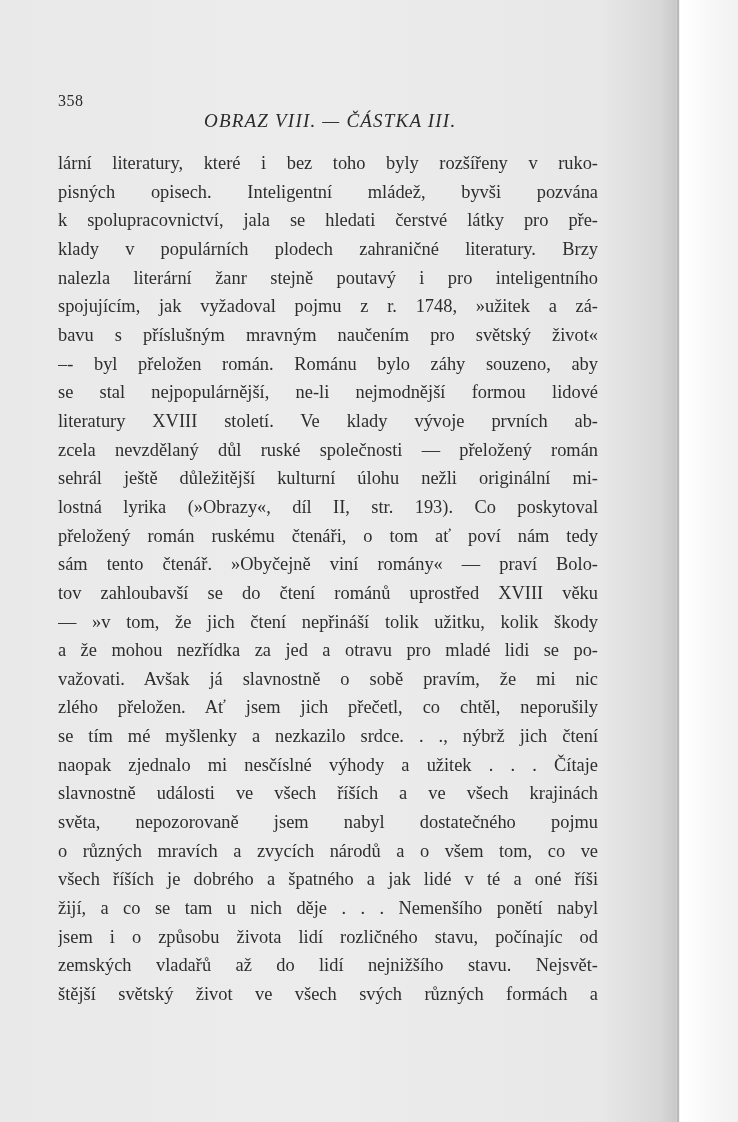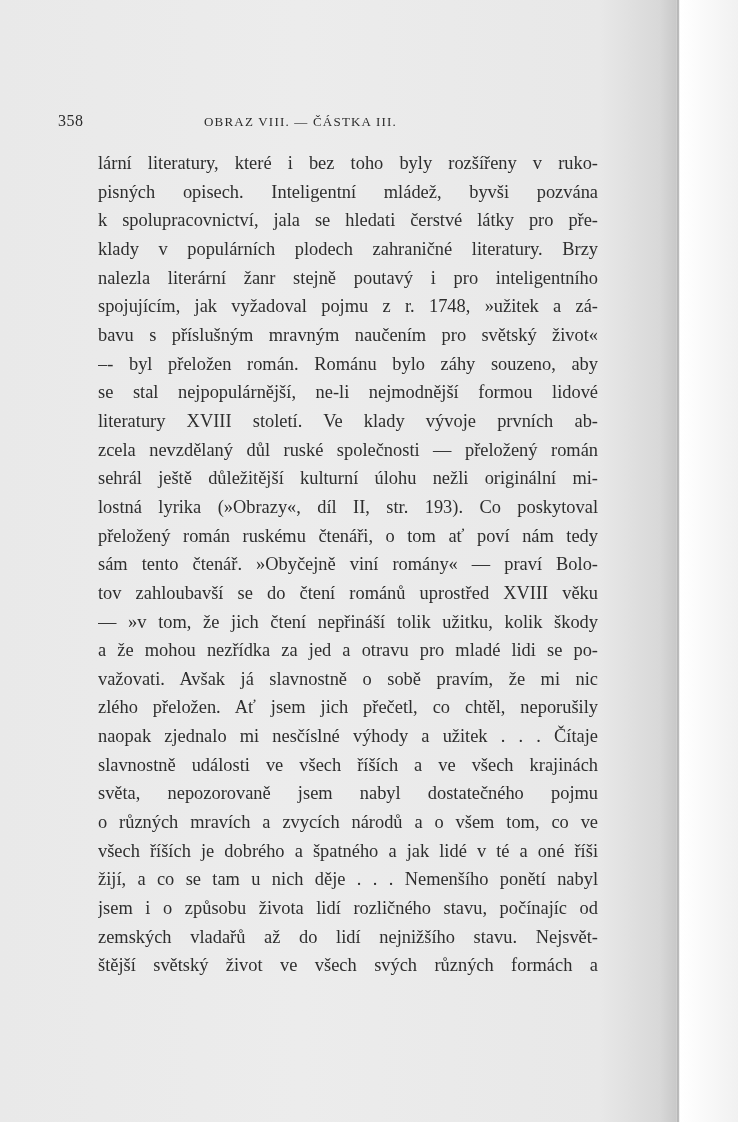--- a/index.html
+++ b/index.html
@@ -35,56 +35,55 @@
       background: linear-gradient(to right, #ffffff, #f1f1f1);
     }
     .running-head {
       position: absolute;
       top: 92px;
       left: 58px;
       width: 540px;
       height: 24px;
       font-family: "Liberation Serif", serif;
       color: #2b2b2b;
-      margin-top: 20px;
     }
     .page-number {
       position: absolute;
       left: 0;
       top: 0;
       font-size: 16px;
       letter-spacing: 0.5px;
     }
     .head-title {
       position: absolute;
       left: 146px;
-      top: 2px;
-      font-size: 13px;
+      top: 18px;
+      font-size: 19px;
       letter-spacing: 1.2px;
       font-variant: small-caps;
       text-transform: uppercase;
+      font-style: italic;
     }
     .body-text {
       position: absolute;
       top: 149px;
       left: 58px;
       width: 540px;
       font-family: "Liberation Serif", serif;
       font-size: 18.4px;
       color: #2e2e2e;
     }
     .line {
       display: block;
       height: 28.66px;
       line-height: 28.66px;
       white-space: nowrap;
       text-align: justify;
       text-align-last: justify;
       overflow: hidden;
-      margin-left: 40px;
     }
     .line.last {
       text-align-last: justify;
     }
   </style>
 </head>
 <body>
 
 <div class="scan">
   <div class="facing-page"></div>
@@ -109,20 +108,21 @@
     <span class="line">zcela nevzdělaný důl ruské společnosti — přeložený román</span>
     <span class="line">sehrál ještě důležitější kulturní úlohu nežli originální mi-</span>
     <span class="line">lostná lyrika (»Obrazy«, díl II, str. 193). Co poskytoval</span>
     <span class="line">přeložený román ruskému čtenáři, o tom ať poví nám tedy</span>
     <span class="line">sám tento čtenář. »Obyčejně viní romány« — praví Bolo-</span>
     <span class="line">tov zahloubavší se do čtení románů uprostřed XVIII věku</span>
     <span class="line">— »v tom, že jich čtení nepřináší tolik užitku, kolik škody</span>
     <span class="line">a že mohou nezřídka za jed a otravu pro mladé lidi se po-</span>
     <span class="line">važovati. Avšak já slavnostně o sobě pravím, že mi nic</span>
     <span class="line">zlého přeložen. Ať jsem jich přečetl, co chtěl, neporušily</span>
+    <span class="line">se tím mé myšlenky a nezkazilo srdce. . ., nýbrž jich čtení</span>
     <span class="line">naopak zjednalo mi nesčíslné výhody a užitek . . . Čítaje</span>
     <span class="line">slavnostně události ve všech říších a ve všech krajinách</span>
     <span class="line">světa, nepozorovaně jsem nabyl dostatečného pojmu</span>
     <span class="line">o různých mravích a zvycích národů a o všem tom, co ve</span>
     <span class="line">všech říších je dobrého a špatného a jak lidé v té a oné říši</span>
     <span class="line">žijí, a co se tam u nich děje . . . Nemenšího ponětí nabyl</span>
     <span class="line">jsem i o způsobu života lidí rozličného stavu, počínajíc od</span>
     <span class="line">zemských vladařů až do lidí nejnižšího stavu. Nejsvět-</span>
     <span class="line last">štější světský život ve všech svých různých formách a</span>
   </div>

